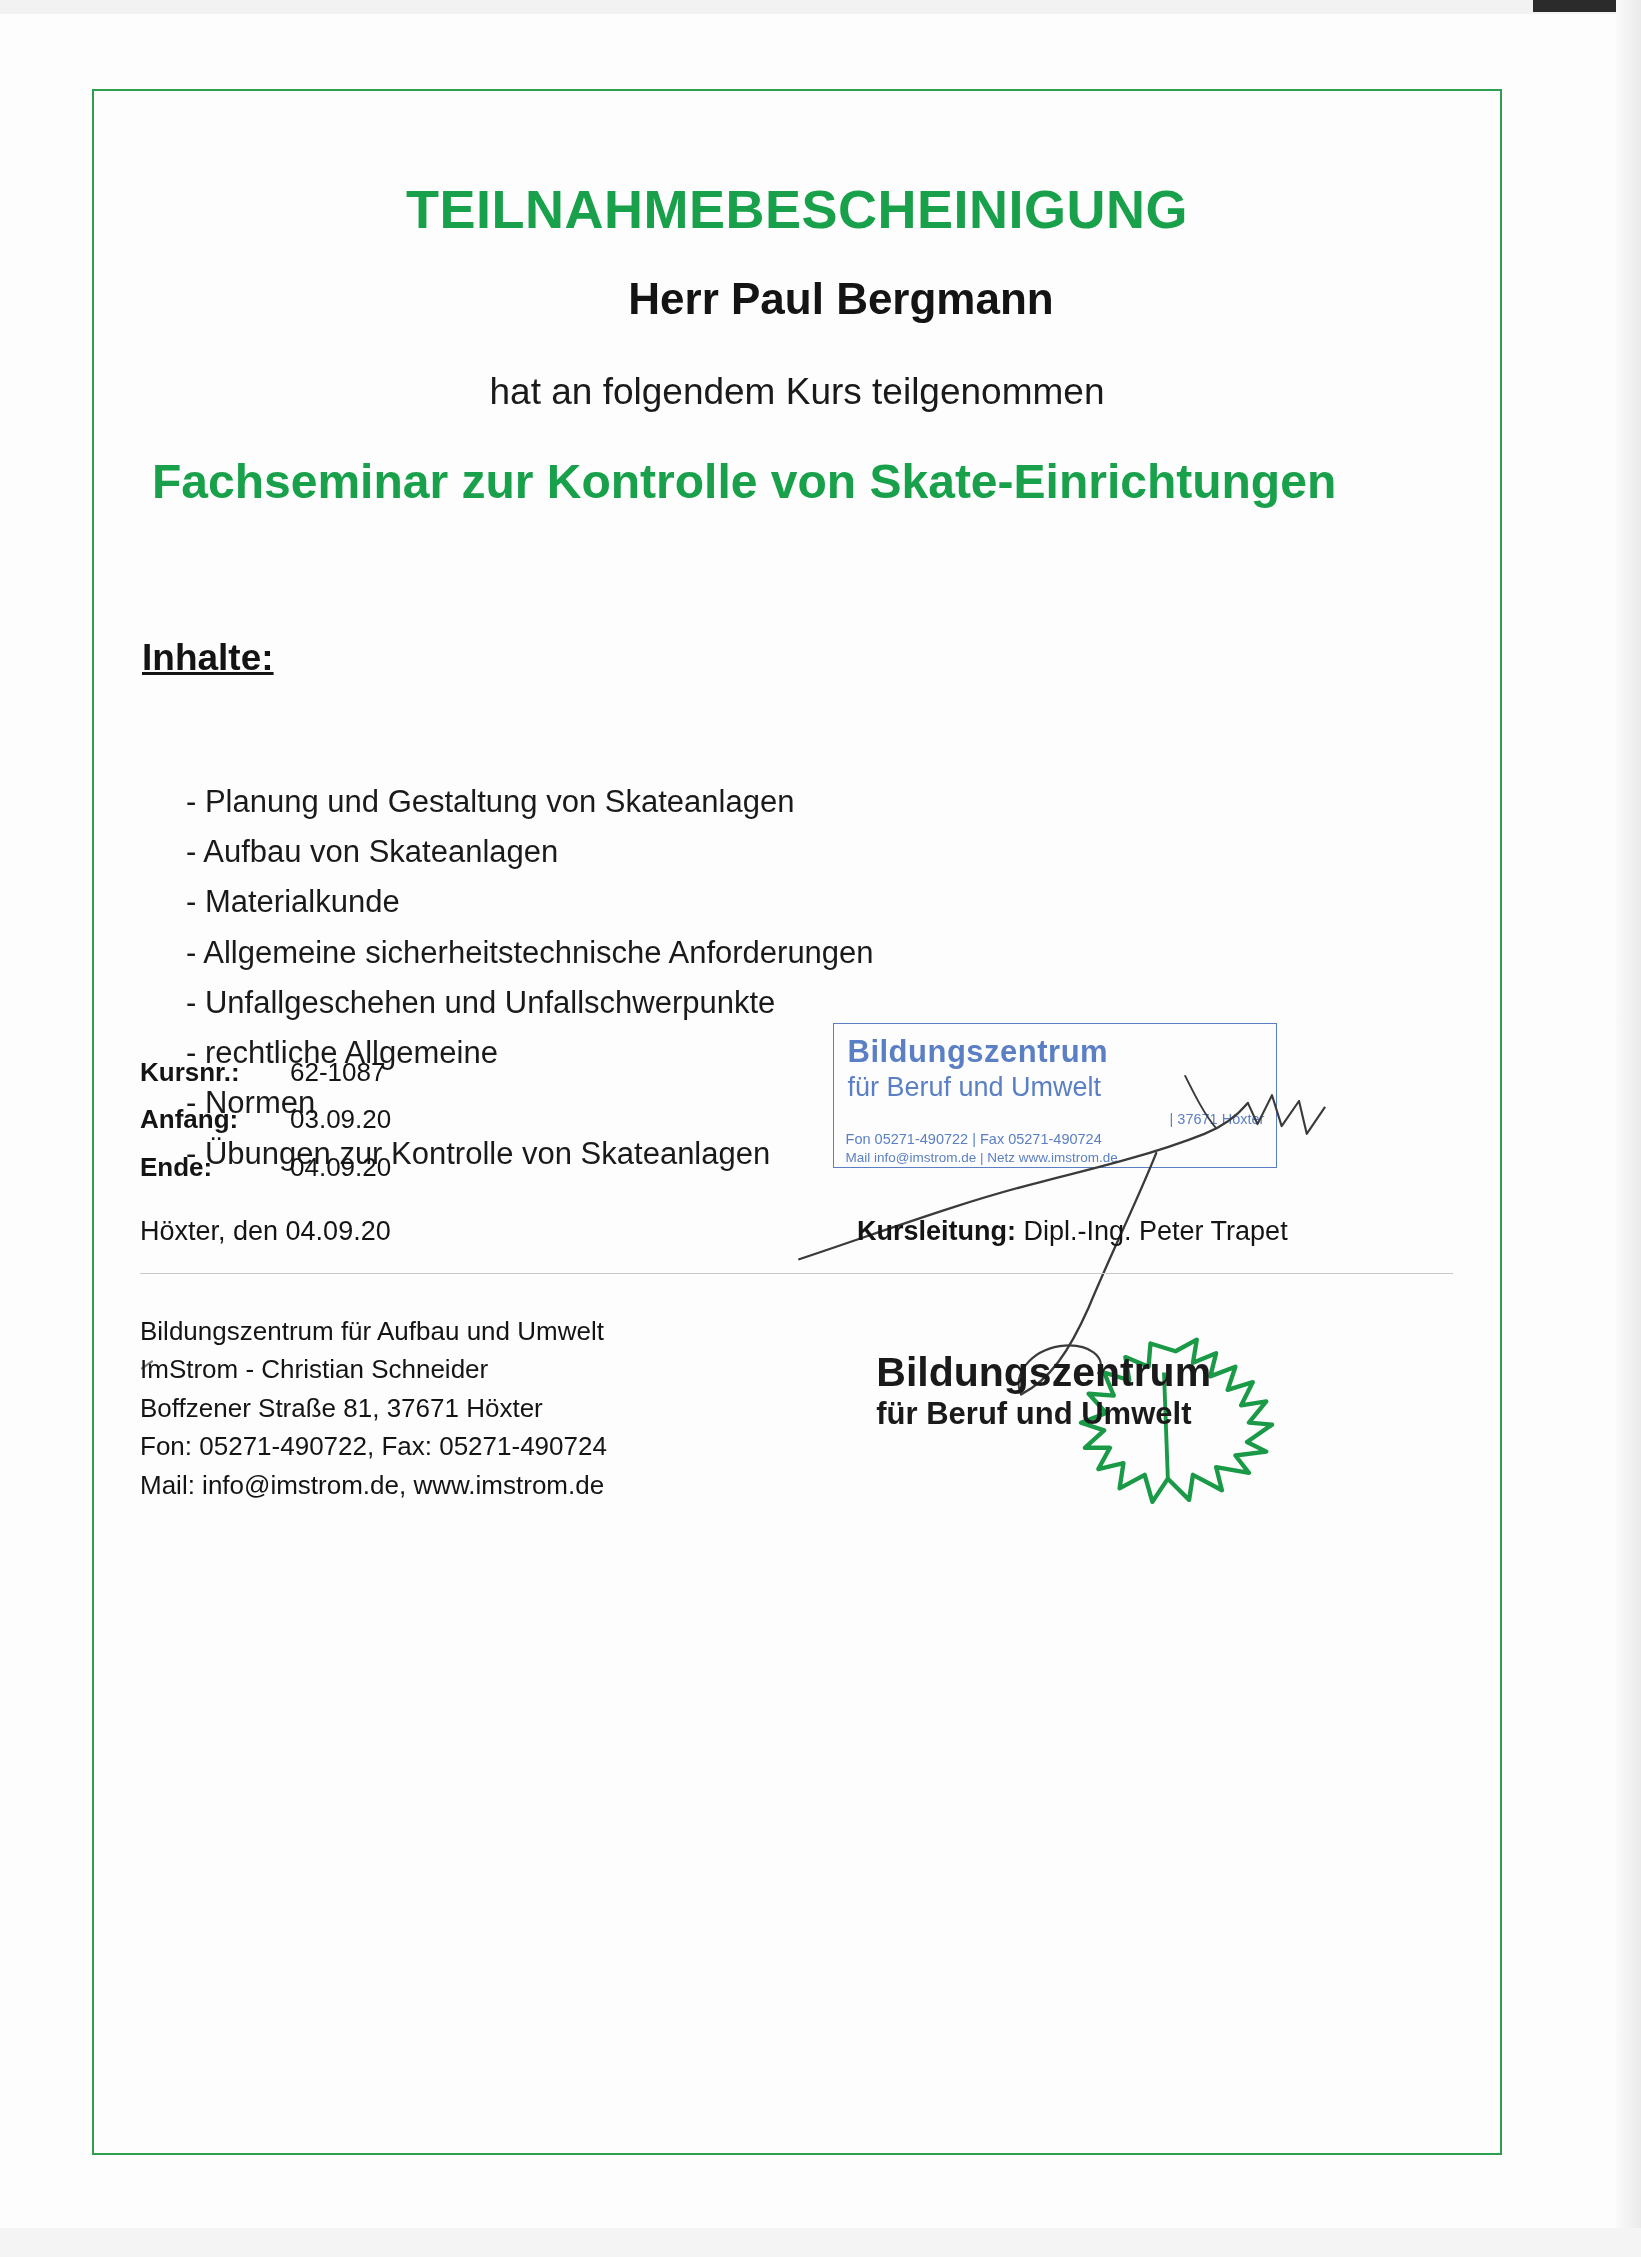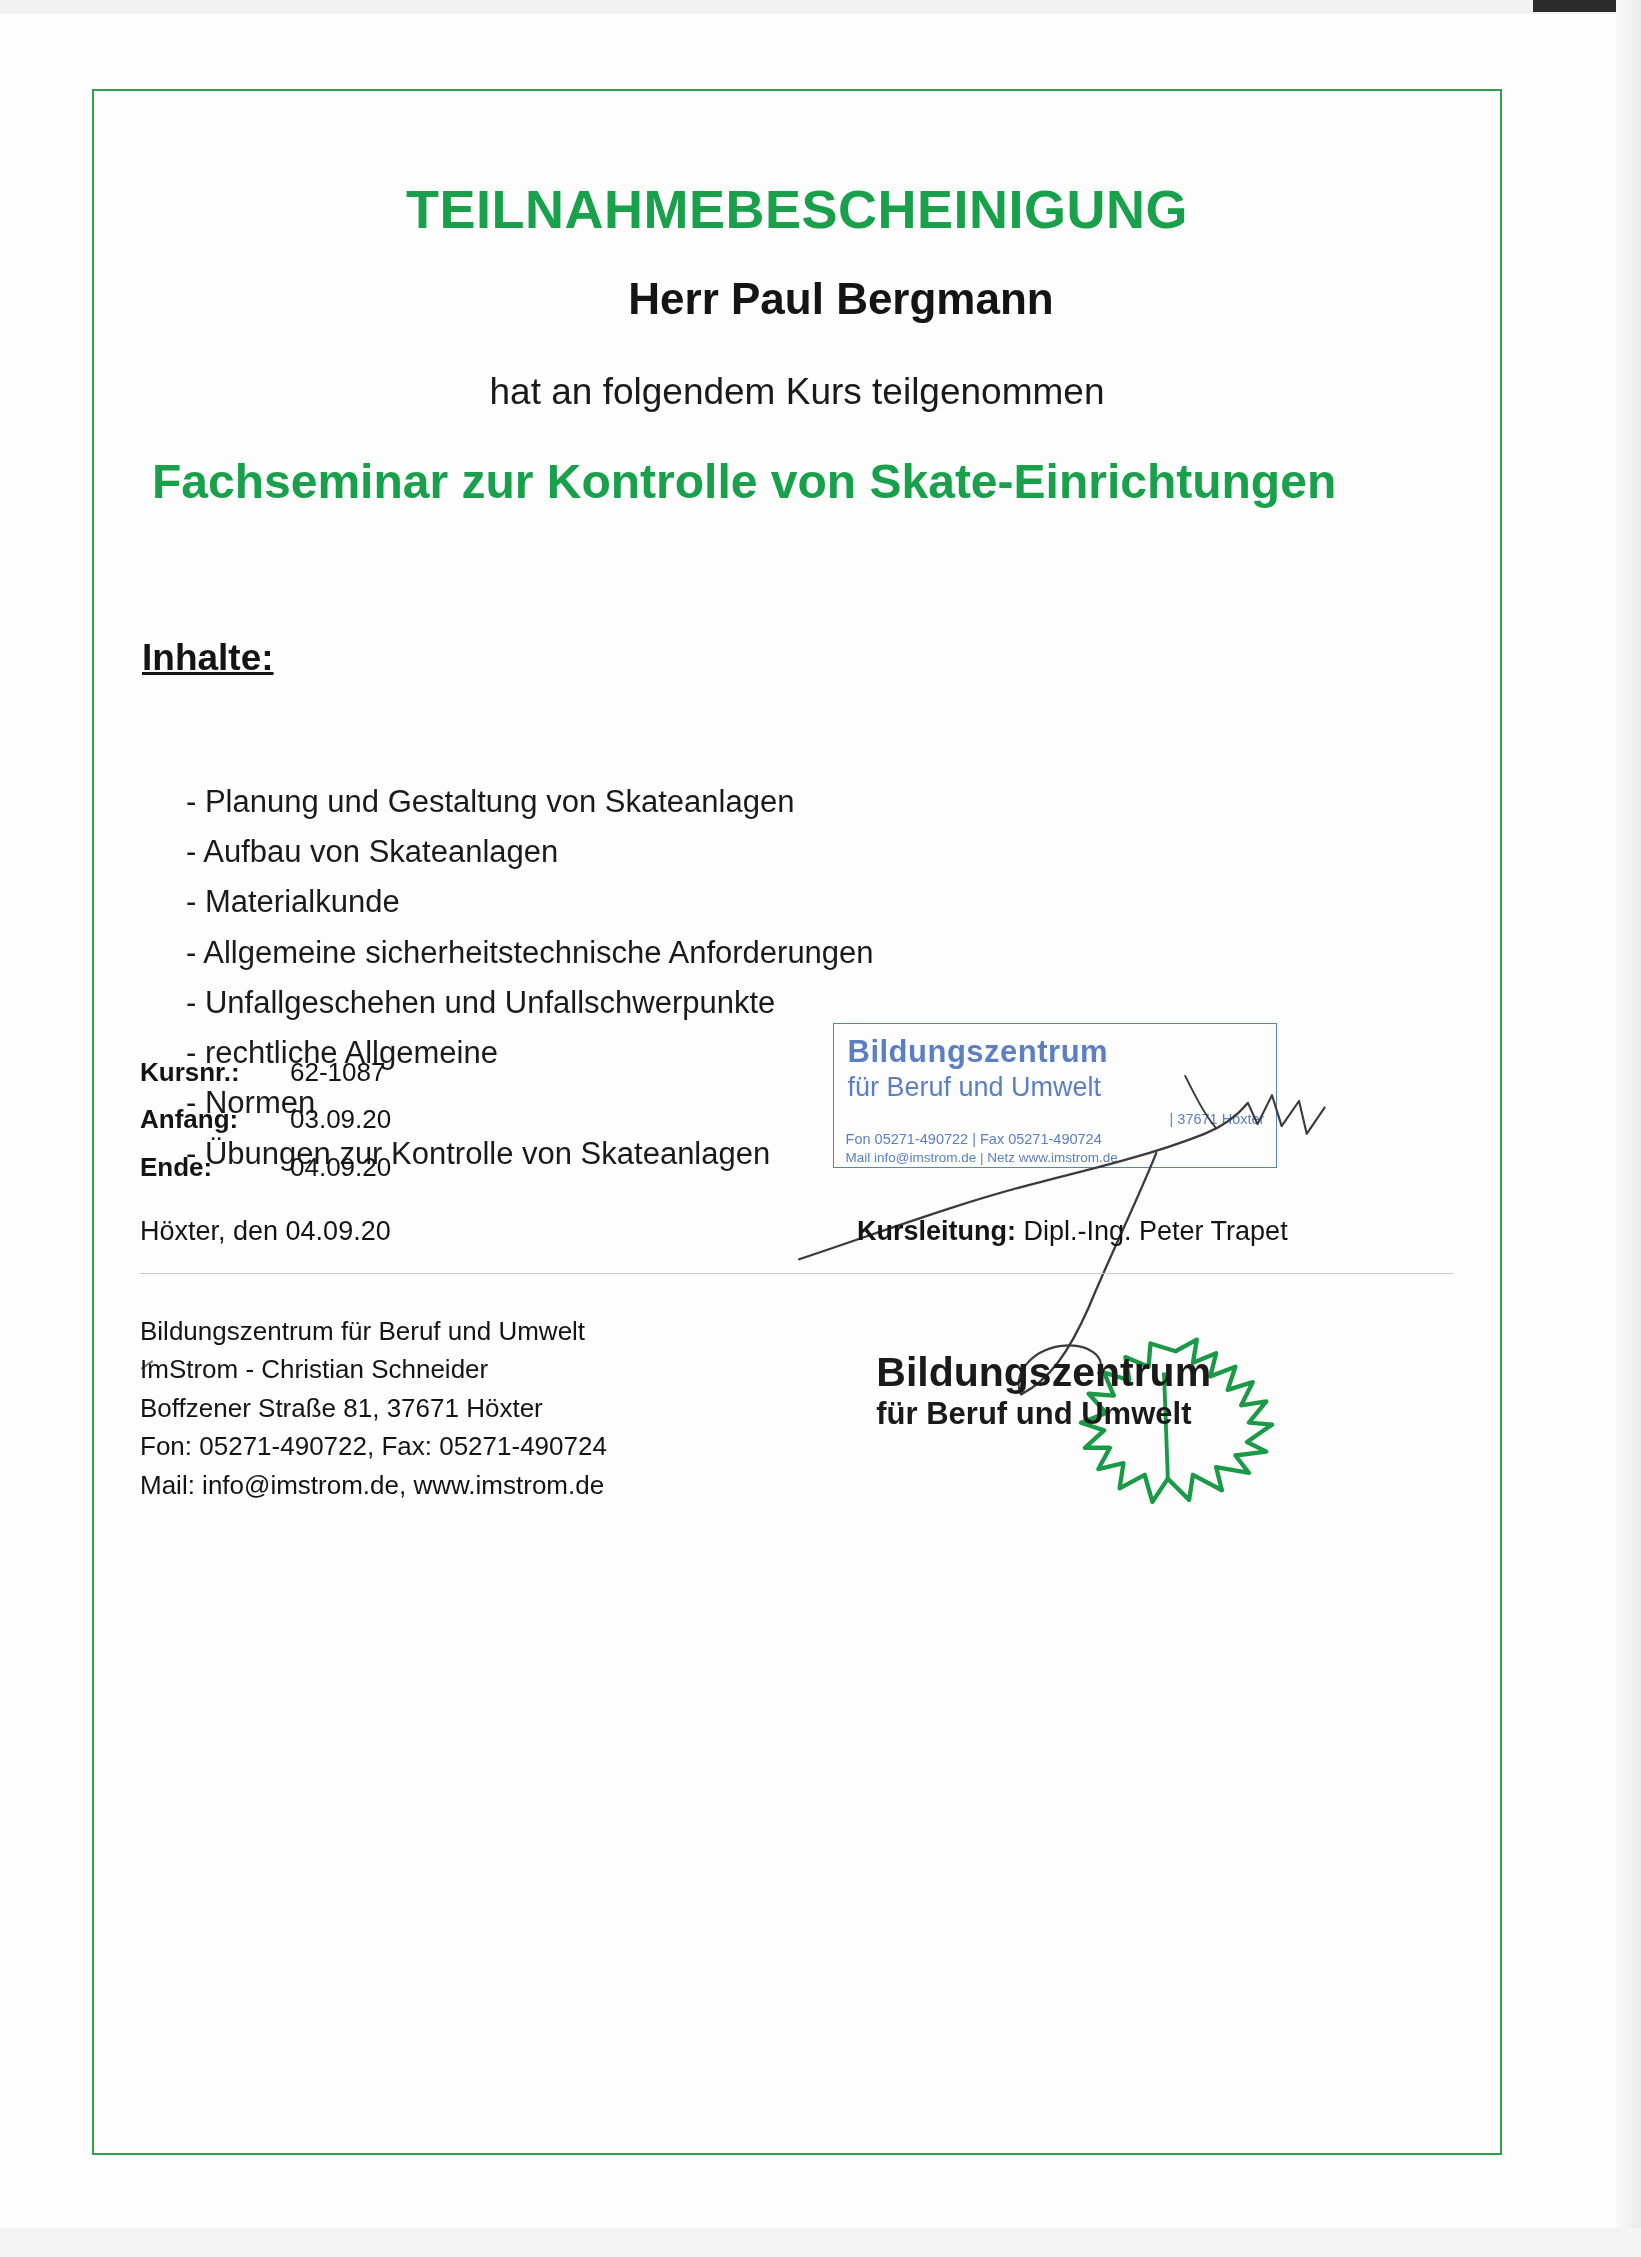--- a/index.html
+++ b/index.html
@@ -327,21 +327,21 @@
 
       <div class="course-lead">
         <b>Kursleitung:</b>
         <span>Dipl.-Ing. Peter Trapet</span>
       </div>
 
       <div class="hr"></div>
       <div class="stray-mark"></div>
 
       <div class="footer-address">
-        <div>Bildungszentrum für Beruf und Umwelt</div>
+        <div>Bildungszentrum für Aufbau und Umwelt</div>
         <div>ImStrom - Christian Schneider</div>
         <div>Boffzener Straße 81, 37671 Höxter</div>
         <div>Fon: 05271-490722, Fax: 05271-490724</div>
         <div>Mail: info@imstrom.de, www.imstrom.de</div>
       </div>
 
       <div class="logo">
         <svg width="502" height="222" viewBox="0 0 520 230" xmlns="http://www.w3.org/2000/svg">
           <path d="M330 50 L352 38 L348 62 L372 52 L366 76 L392 66 L384 90 L410 82 L398 106
                    L424 102 L406 124 L430 126 L404 144 L424 154 L392 158 L406 176 L372 170

